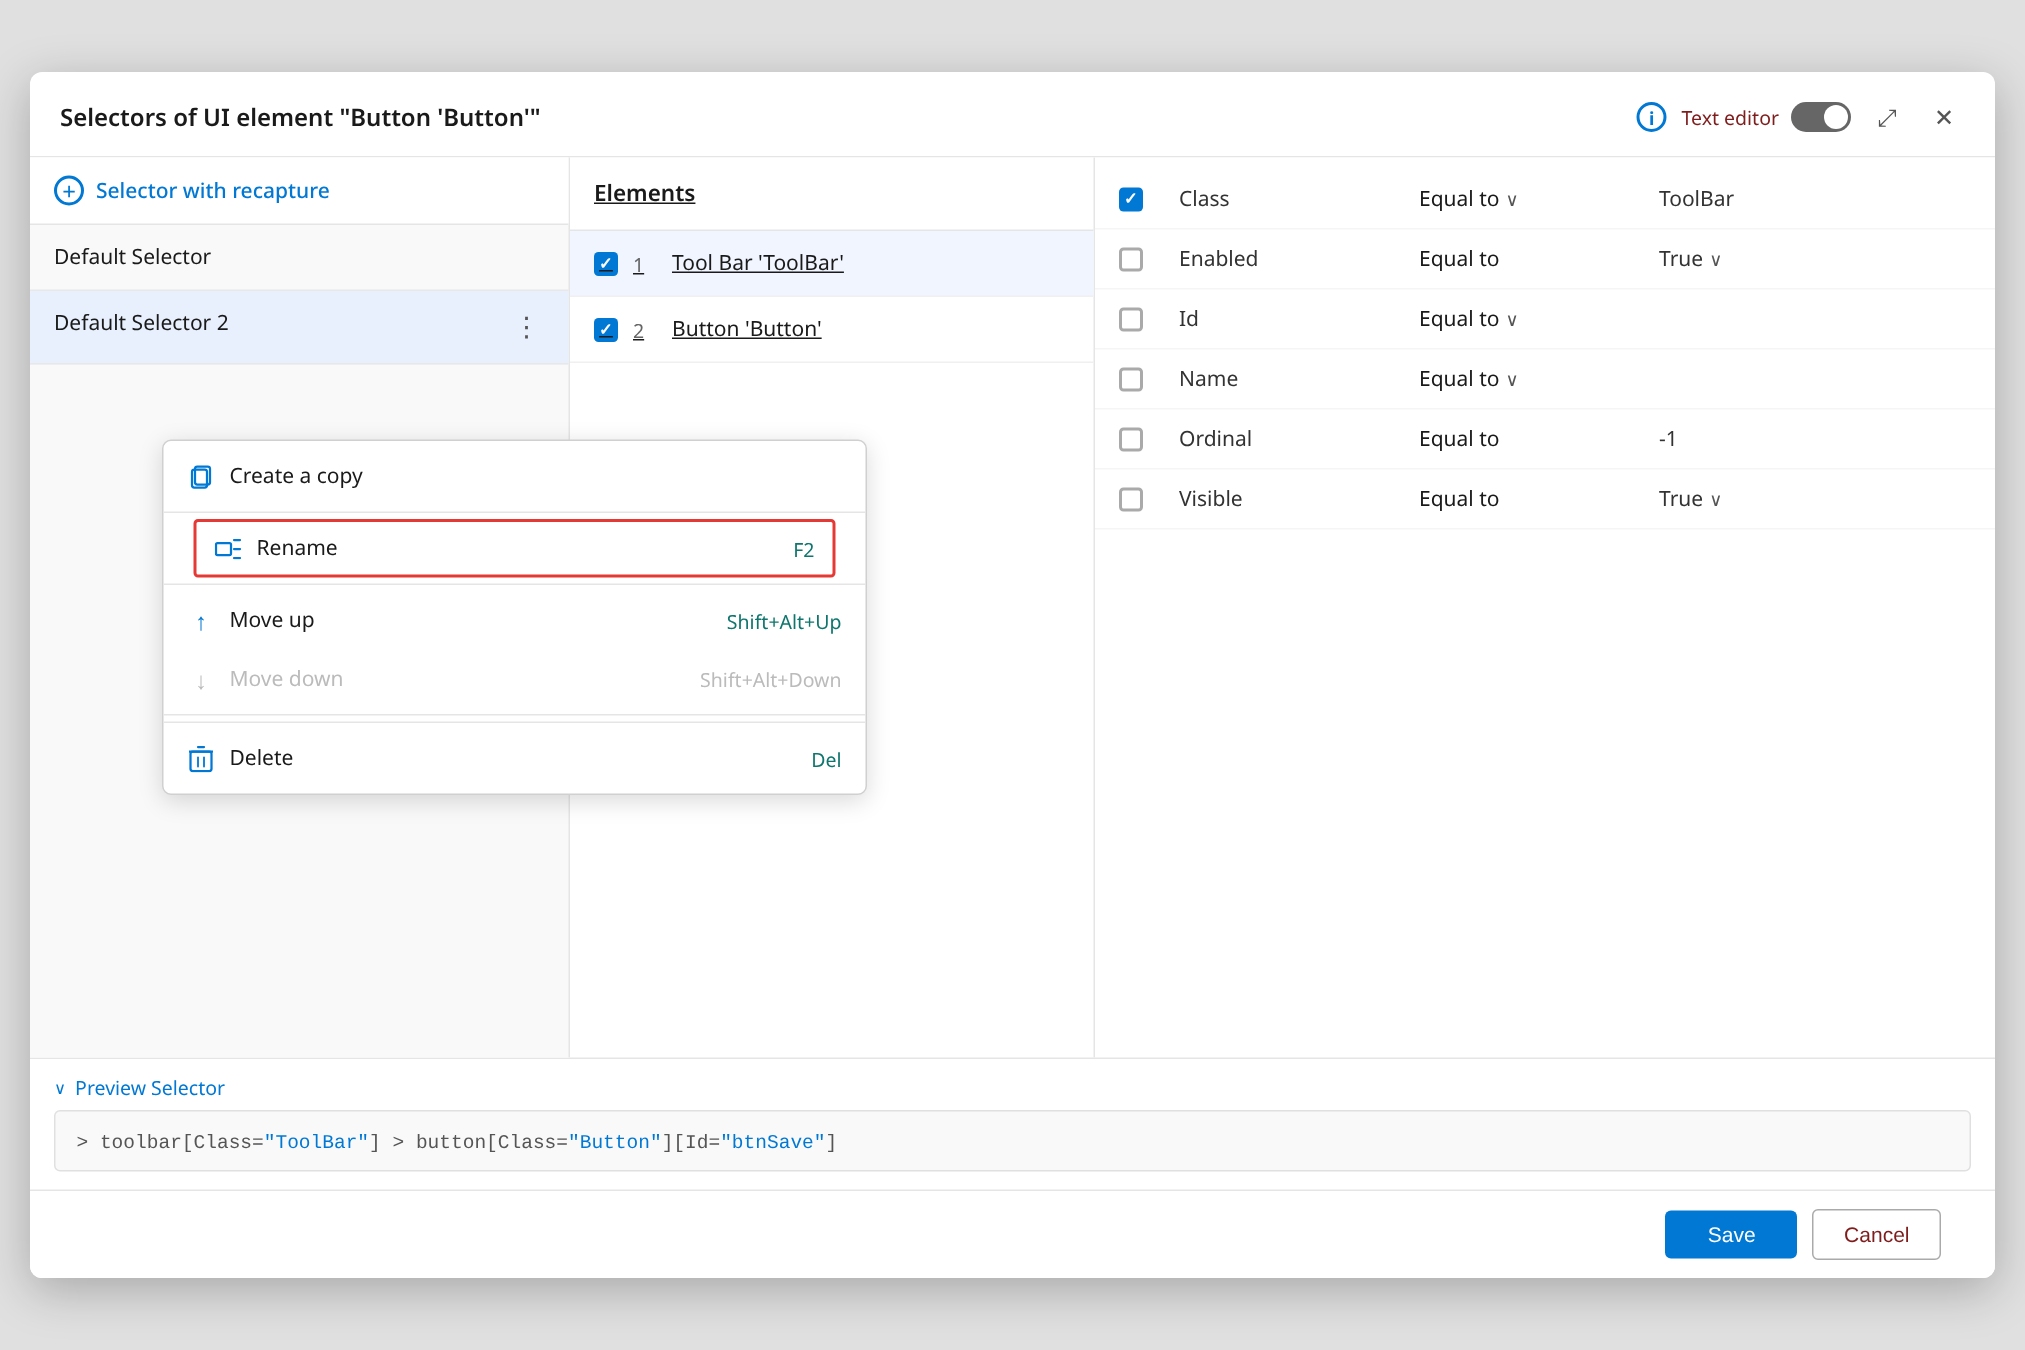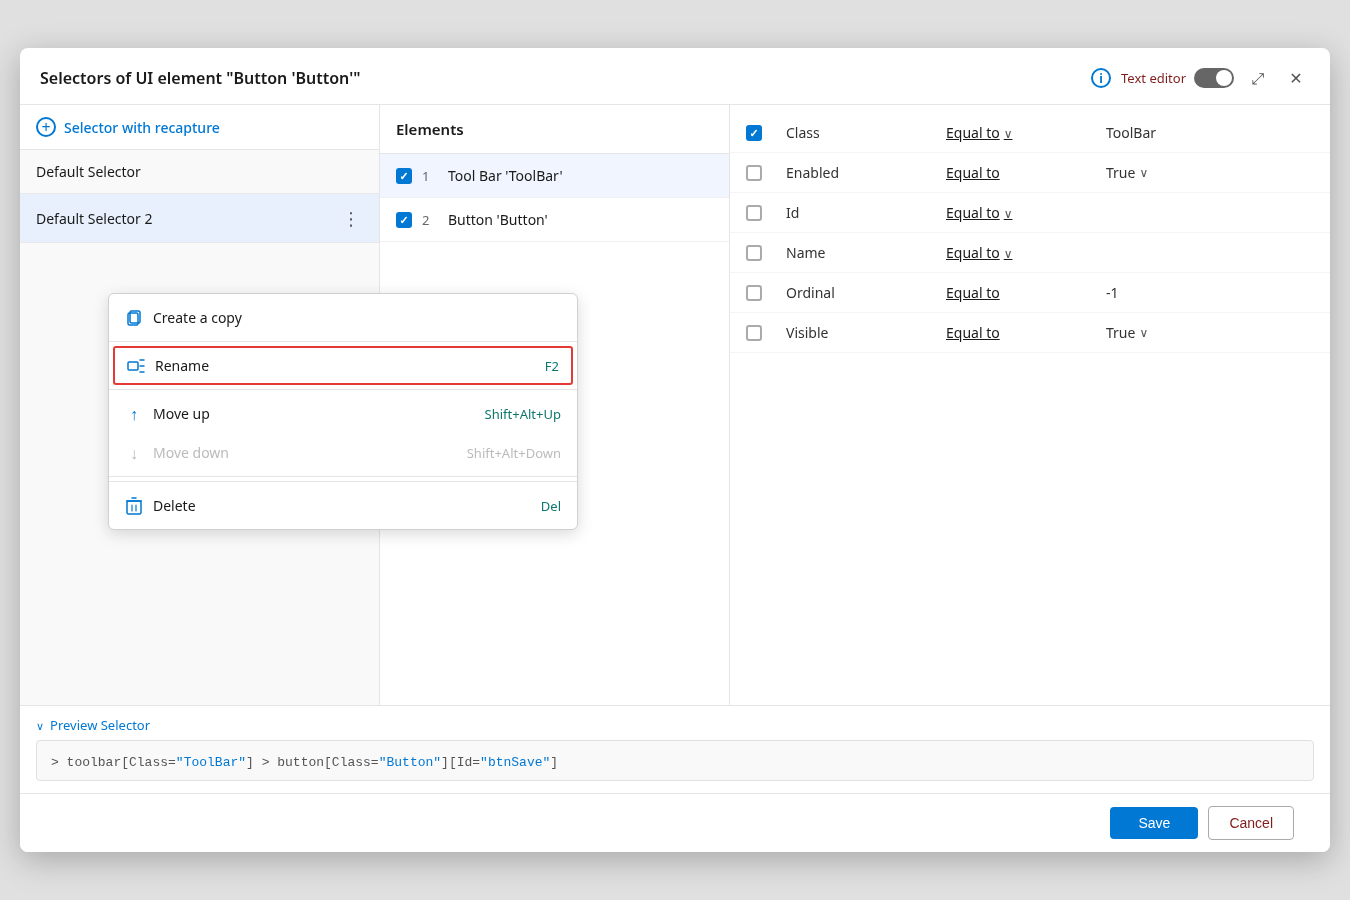--- a/index.html
+++ b/index.html
@@ -80,21 +80,21 @@
       border: 2px solid #0078d4;
       border-radius: 50%;
       display: flex; align-items: center; justify-content: center;
       font-size: 16px; color: #0078d4; font-weight: 400; line-height: 1;
     }
     .selector-list { flex: 1; }
     .selector-item {
       padding: 12px 16px;
       cursor: pointer;
       border-bottom: 1px solid #e8e8e8;
-      display: flex; align-items: center; justify-content: space-between;
+      display: flex; align-items: flex-start; justify-content: space-between;
     }
     .selector-item.active { background: #e8f0fe; gap: 16px; }
     .selector-item-name { font-size: 14px; }
     .kebab-btn {
       width: 24px; height: 24px;
       display: flex; align-items: center; justify-content: center;
       border-radius: 4px; cursor: pointer; font-size: 18px; color: #555;
       letter-spacing: 0px; line-height: 4px;
     }
 
@@ -115,21 +115,21 @@
       display: flex;
       align-items: center;
       justify-content: space-between;
       padding: 10px 16px;
       cursor: pointer;
       gap: 10px;
     }
     .menu-item.highlighted {
       border: 2px solid #e53935;
       border-radius: 3px;
-      margin: 2px 4px;
+      margin: 2px 20px;
       padding: 8px 12px;
       align-items: center;
     }
     .menu-item-left {
       display: flex; align-items: center; gap: 10px;
     }
     .menu-item-icon {
       width: 18px; height: 18px;
       display: flex; align-items: center; justify-content: center;
       color: #0078d4; font-size: 16px;
@@ -141,20 +141,21 @@
     .menu-item.disabled { cursor: default; }
     .menu-divider { border: none; border-top: 1px solid #e5e5e5; margin: 4px 0; }
 
     
     .middle-panel {
       width: 350px;
       border-right: 1px solid #e5e5e5;
       display: flex;
       flex-direction: column;
       background: white;
+      text-decoration: underline;
     }
     .elements-header {
       padding: 14px 16px;
       font-size: 15px;
       font-weight: 600;
       border-bottom: 1px solid #e5e5e5;
     }
     .element-row {
       display: flex;
       align-items: center;
@@ -209,21 +210,21 @@
     .checkbox-empty {
       width: 16px; height: 16px;
       border: 2px solid #aaa;
       border-radius: 3px;
       background: white;
       flex-shrink: 0;
       cursor: pointer;
     }
     .attr-value { font-size: 14px; color: #333; }
     .operator-cell {
-      display: flex; align-items: flex-end; gap: 4px; font-size: 14px; text-decoration: underline;
+      display: flex; align-items: center; gap: 4px; font-size: 14px;
     }
     .chevron-down {
       font-size: 12px; color: #555;
     }
 
     
     .preview-section {
       border-top: 1px solid #e5e5e5;
       padding: 10px 16px 12px;
     }

